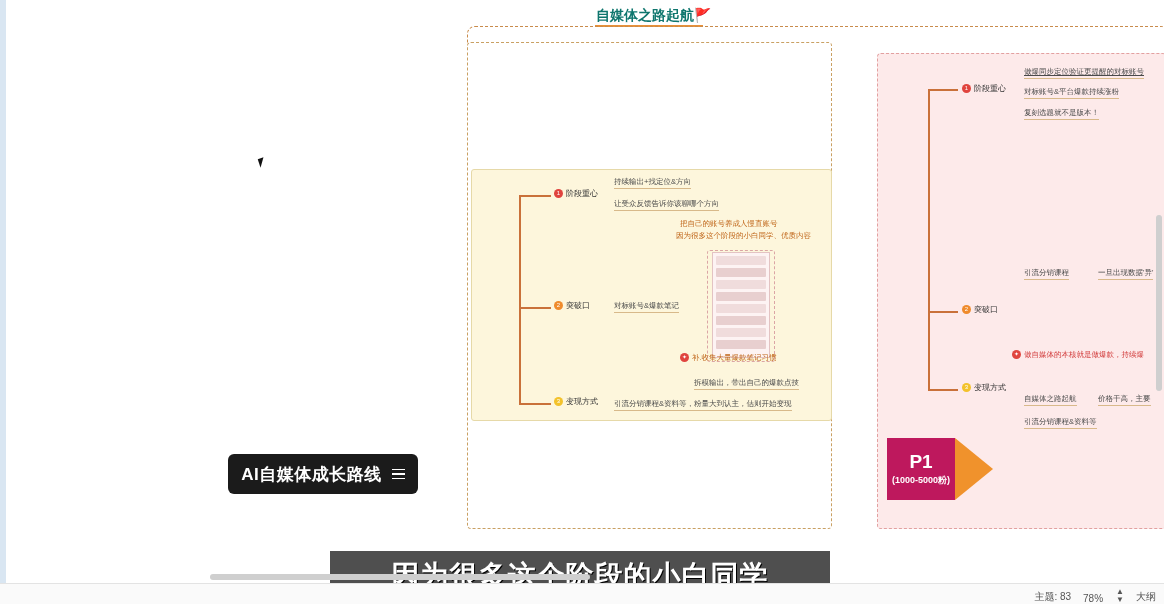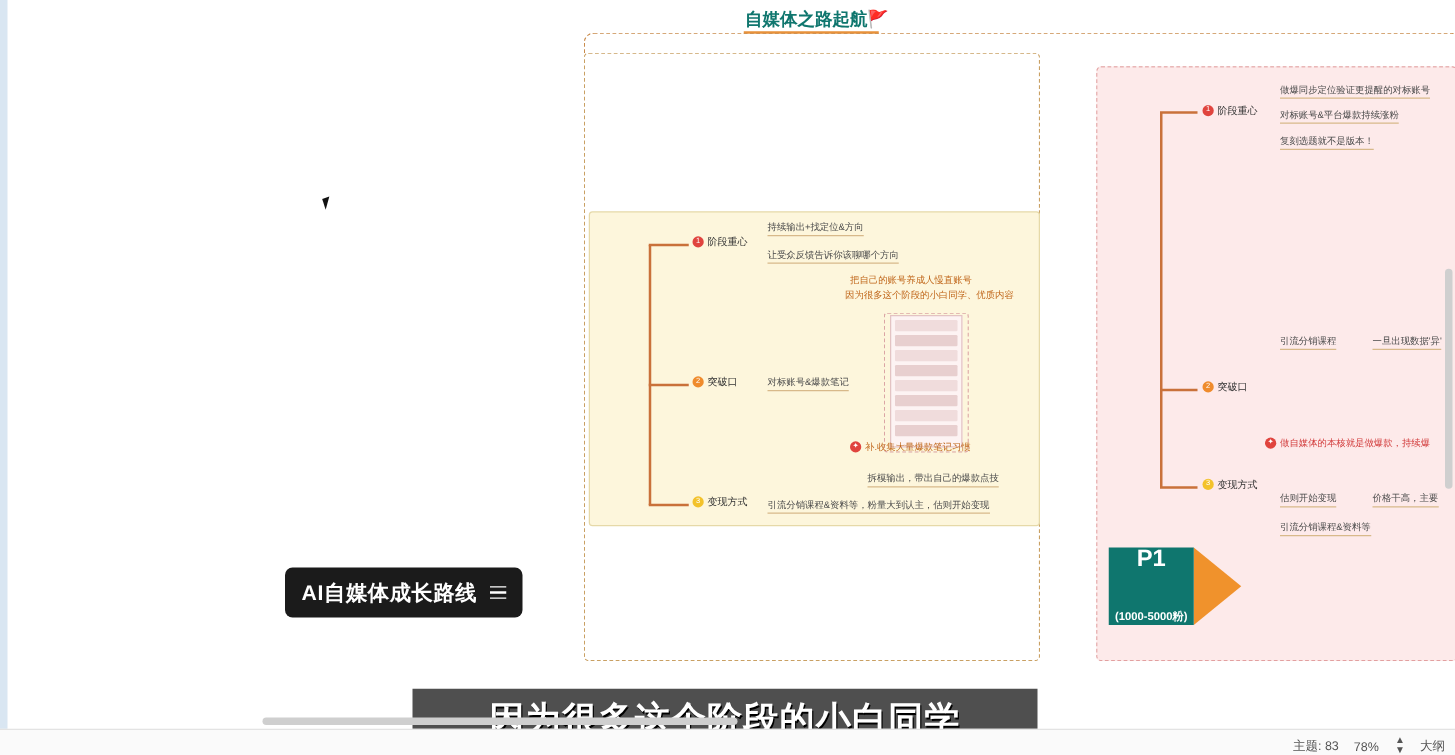--- a/index.html
+++ b/index.html
@@ -154,21 +154,21 @@
   }
   .arrow-body .big { font-size: 19px; line-height: 1; }
   .arrow-body .small { font-size: 9px; margin-top: 3px; }
   .arrow-head {
     width: 0; height: 0;
     border-top: 31px solid transparent;
     border-bottom: 31px solid transparent;
   }
   .p0-arrow .arrow-body { background: #ec4d36; width: 60px; }
   .p0-arrow .arrow-head { border-left: 34px solid #ec4d36; }
-  .p1-arrow .arrow-body { background: #0f766e; width: 68px; justify-content: space-between; }
+  .p1-arrow .arrow-body { background: #be185d; width: 68px; }
   .p1-arrow .arrow-head { border-left: 38px solid #f0922c; }
   
   .pill {
     position: absolute;
     left: 228px; top: 454px;
     width: 190px; height: 40px;
     background: #1b1b1b;
     border-radius: 6px;
     display: flex;
     align-items: center;
@@ -315,38 +315,38 @@
   <div class="stage p1"></div>
 
   <div class="trunk" style="left:928px; top:90px; width:1.5px; height:300px;"></div>
   <div class="trunk" style="left:928px; top:89px; width:30px; height:1.5px;"></div>
   <div class="trunk" style="left:928px; top:311px; width:30px; height:1.5px;"></div>
   <div class="trunk" style="left:928px; top:389px; width:30px; height:1.5px;"></div>
 
   <div class="node branch-title" style="left:962px; top:84px;">
     <span class="bullet b-red">1</span><span>阶段重心</span>
   </div>
-  <div class="leaf" style="left:1024px; top:67px;">做爆同步定位验证更提醒的对标账号</div>
+  <div class="leaf" style="left:1024px; top:67px;text-decoration:underline;">做爆同步定位验证更提醒的对标账号</div>
   <div class="leaf" style="left:1024px; top:87px;">对标账号&amp;平台爆款持续涨粉</div>
   <div class="leaf" style="left:1024px; top:108px;">复刻选题就不是版本！</div>
 
   <div class="node branch-title" style="left:962px; top:305px;">
     <span class="bullet b-orange">2</span><span>突破口</span>
   </div>
   <div class="leaf" style="left:1024px; top:268px;">引流分销课程</div>
   <div class="leaf" style="left:1098px; top:268px;">一旦出现数据'异'</div>
   <div class="node" style="left:1012px; top:350px;">
     <span class="bullet b-red">✦</span><span style="font-size:7.5px;color:#d23c3c;">做自媒体的本核就是做爆款，持续爆</span>
   </div>
 
   <div class="node branch-title" style="left:962px; top:383px;">
     <span class="bullet b-yellow">3</span><span>变现方式</span>
   </div>
   <div class="leaf" style="left:1024px; top:373px;margin-top:44px;">引流分销课程&amp;资料等</div>
-  <div class="leaf" style="left:1024px; top:394px;">估则开始变现</div>
+  <div class="leaf" style="left:1024px; top:394px;">自媒体之路起航</div>
   <div class="leaf" style="left:1098px; top:394px;">价格干高，主要</div>
 
   <div class="arrow-wrap p1-arrow" style="left:887px; top:438px;">
     <div class="arrow-body">
       <div class="big">P1</div>
       <div class="small">(1000-5000粉)</div>
     </div>
     <div class="arrow-head"></div>
   </div>
 

